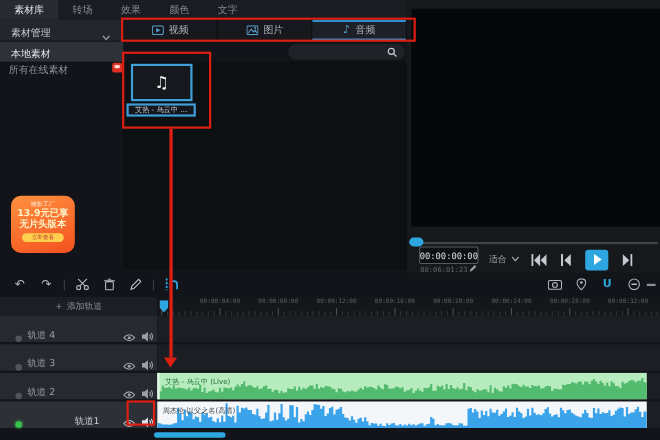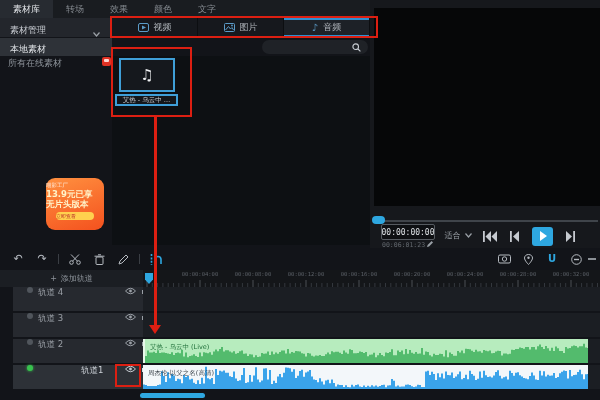--- a/index.html
+++ b/index.html
@@ -19,21 +19,21 @@
   .mtab.active{background:#1d2127;box-shadow:inset 0 2px 0 #2f8fd0, inset 0 -2px 0 #2f8fd0;}
   .search{left:262px;top:40px;width:106px;height:14px;background:#1f2227;border-radius:7px;display:flex;align-items:center;justify-content:space-between;padding:0 7px 0 13px;box-sizing:border-box;}
   .search .ph{font-size:8px;color:#70757c;margin-top:32px;}
   .online{left:0;top:57px;width:112px;height:16px;display:flex;align-items:flex-start;color:#8d939a;font-size:9px;padding-left:8px;box-sizing:border-box;gap:4px;}
   .hotbadge{width:9px;height:9px;background:#e03224;border-radius:2px;margin-left:36px;position:relative;}
   .hotbadge::after{content:"";position:absolute;left:2px;top:2px;width:5px;height:3px;background:#ffd9d4;border-radius:1px;}
   .mediapanel{left:112px;top:56px;width:258px;height:189px;background:#0d1013;}
   .clipthumb{left:119px;top:58px;width:56px;height:34px;background:#15181d;border:2px solid #3f9fd8;box-sizing:border-box;display:flex;align-items:center;justify-content:center;color:#f0f2f4;font-size:15px;}
   .cliplabel{left:115px;top:94px;width:63px;height:12px;background:#14171b;border:2px solid #3f9fd8;box-sizing:border-box;color:#cfd3d8;font-size:6.5px;display:flex;align-items:center;justify-content:center;white-space:nowrap;overflow:hidden;}
   
-  .promo{left:10px;top:178px;width:58px;height:52px;border-radius:9px;background:linear-gradient(160deg,#ff9140,#f4511e);text-align:left;color:#fff;margin-left:36px;}
+  .promo{left:10px;top:178px;width:58px;height:52px;border-radius:9px;background:linear-gradient(160deg,#ff9140,#f4511e);text-align:center;color:#fff;}
   .promo .brand{font-size:5.5px;color:#ffe9d8;margin-top:4px;}
   .promo .big{font-size:8.5px;font-weight:bold;color:#fff3c9;line-height:10px;}
   .promo .ribbon{margin:3px auto 0;width:38px;height:8px;background:#ffd04e;border-radius:4px;font-size:5px;line-height:8px;color:#c0392b;}
   
   .previewpanel{left:370px;top:0;width:230px;height:248px;background:#16181c;}
   .video{left:374px;top:8px;width:226px;height:198px;background:#060708;}
   .seekline{left:384px;top:220px;width:214px;height:2px;background:#3f444a;}
   .seekhandle{left:372px;top:216px;width:13px;height:8px;border-radius:4px;background:#2ea7e0;}
   .tcbox{left:381px;top:224px;width:52px;height:14px;border:1px solid #565b61;border-radius:2px;background:#0e1013;color:#dde1e5;font-family:"DejaVu Sans Mono","Liberation Mono",monospace;font-size:8px;display:flex;align-items:center;justify-content:center;letter-spacing:0;}
   .tctotal{left:382px;top:241px;color:#63686f;font-size:6.5px;font-family:"DejaVu Sans Mono","Liberation Mono",monospace;}
@@ -43,21 +43,21 @@
   .playbtn{width:21px;height:19px;background:#2ea7e0;border-radius:3px;display:flex;align-items:center;justify-content:center;}
   .tri-r{width:0;height:0;border-left:7px solid #fff;border-top:5px solid transparent;border-bottom:5px solid transparent;margin-left:2px;}
   
   .tl-toolbar{left:0;top:250px;width:600px;height:18px;display:flex;align-items:center;}
   .tool{color:#b5bac0;font-size:11px;line-height:18px;width:24px;text-align:center;}
   .toolsep{width:1px;height:10px;background:#3a3e44;margin:0 4px;}
   .tool svg{vertical-align:middle;}
   .addtrack{left:0;top:270px;width:143px;height:17px;background:#1b1e23;display:flex;align-items:center;justify-content:center;gap:4px;color:#8d939a;font-size:8px;}
   .ruler{left:143px;top:270px;width:457px;height:17px;background:#141619;overflow:hidden;}
   .rlabel{position:absolute;top:1px;width:52px;text-align:center;font-size:5.5px;color:#5b6067;font-family:"DejaVu Sans Mono","Liberation Mono",monospace;}
-  .trackhdr{left:13px;width:143px;height:24px;background:#26292f;display:flex;align-items:flex-start;}
+  .trackhdr{left:0;width:143px;height:24px;background:#26292f;display:flex;align-items:flex-end;}
   .trackhdr.active{background:#2d3137;}
   .trackrow{left:143px;width:457px;height:24px;background:#1b1e23;}
   .tdot{width:6px;height:6px;border-radius:50%;background:#50555c;margin-left:14px;}
   .tdot.on{background:#38c24e;box-shadow:0 0 3px #38c24e;}
   .tname{font-size:8.5px;color:#9ba0a7;margin-left:5px;flex:1;}
   .tname.on{color:#cdd2d8;margin-left:48px;}
   .ticon{width:17px;display:flex;justify-content:center;}
   .clip{position:absolute;left:143px;width:445px;height:24px;overflow:hidden;}
   .clip.green{background:#b7ecbe;border-left:2px solid #e8f8ea;box-sizing:border-box;}
   .clip.blue{background:#f3f7fa;}

